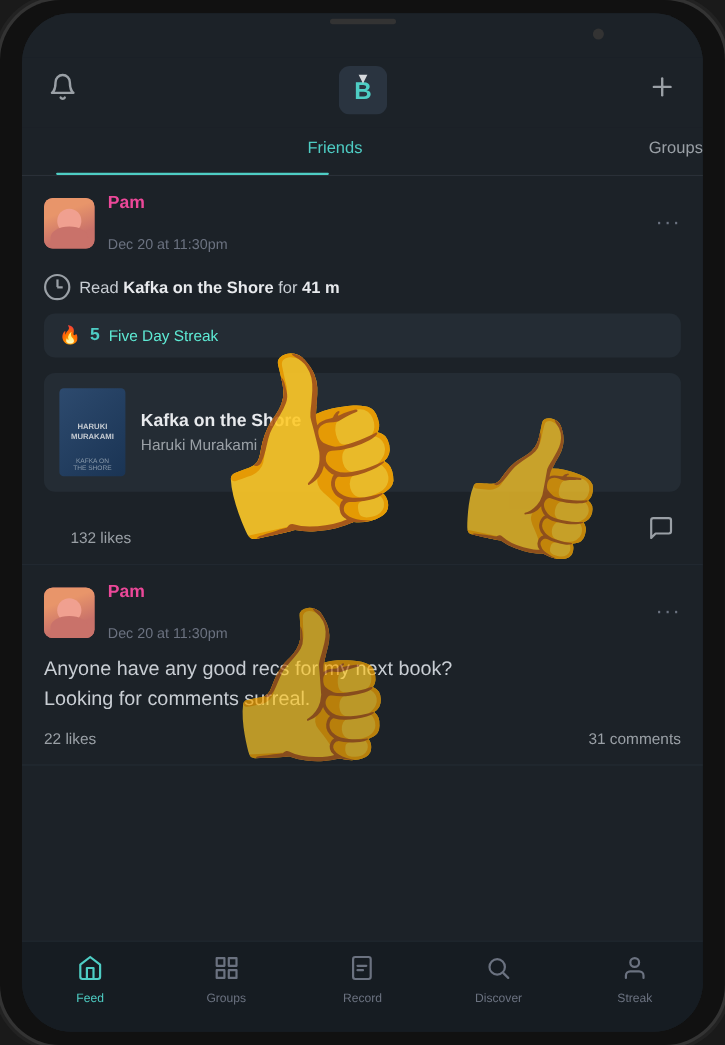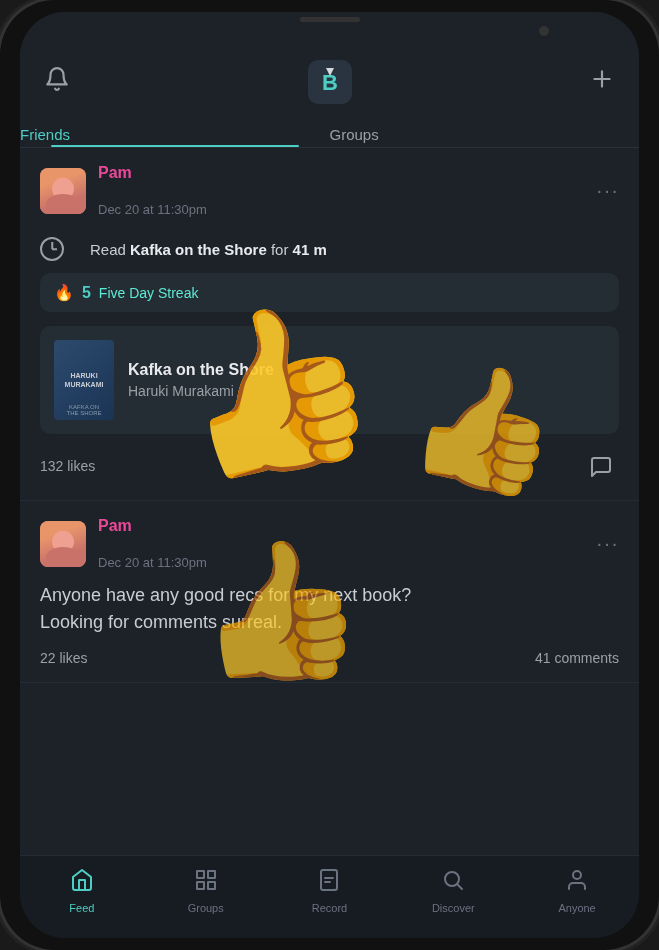--- a/index.html
+++ b/index.html
@@ -73,22 +73,22 @@
       color: #9aa0a6;
     }
     .tabs {
       display: flex;
       background: #1c2228;
       border-bottom: 1px solid #2a3038;
       flex-shrink: 0;
     }
     .tab {
       flex: 1;
-      text-align: left;
-      padding: 10px 0 4px;
+      text-align: right;
+      padding: 10px 0 16px;
       font-size: 15px;
       color: #9aa0a6;
       position: relative;
       cursor: pointer;
     }
     .tab.active {
       color: #4ecdc4;
     }
     .tab.active::after {
       content: '';
@@ -169,21 +169,21 @@
       margin-top: 20px;
     }
     .more-btn {
       color: #6b7280;
       font-size: 20px;
       letter-spacing: 1px;
     }
     .activity-row {
       display: flex;
       align-items: center;
-      gap: 26px;
+      gap: 8px;
       margin-bottom: 12px;
       margin-top: 20px;
     }
     .clock-icon {
       width: 24px;
       height: 24px;
       border: 2px solid #9aa0a6;
       border-radius: 50%;
       position: relative;
       flex-shrink: 0;
@@ -284,22 +284,23 @@
       font-weight: 600;
       color: #e8eaed;
       margin-bottom: 4px;
     }
     .book-info .book-author {
       font-size: 14px;
       color: #9aa0a6;
     }
     .post-actions {
       display: flex;
-      align-items: center;
+      align-items: flex-end;
       gap: 6px;
+      margin-left: 24px;
     }
     .likes-count {
       font-size: 14px;
       color: #9aa0a6;
       flex: 1;
     }
     .thumbs-overlay {
       position: absolute;
       top: 0; left: 0; right: 0;
       height: 650px;
@@ -500,21 +501,21 @@
           <div class="more-btn">···</div>
         </div>
 
         <div class="post-text">
           <span>Anyone have any good recs for my next book?</span><br>
           <span>Looking for comments surreal.</span>
         </div>
 
         <div class="post-stats">
           <span class="stat-item">22 likes</span>
-          <span class="stat-item">41 comments</span>
+          <span class="stat-item">31 comments</span>
         </div>
       </div>
 
       <div class="thumbs-overlay">
         <div class="thumb-large thumb-1">👍</div>
         <div class="thumb-large thumb-2">👍</div>
         <div class="thumb-large thumb-3">👍</div>
       </div>
 
     </div>
@@ -559,18 +560,18 @@
         </div>
         <span class="nav-label">Discover</span>
       </div>
       <div class="nav-item">
         <div class="nav-icon">
           <svg width="24" height="24" viewBox="0 0 24 24" fill="none" stroke="#6b7280" stroke-width="2" stroke-linecap="round" stroke-linejoin="round">
             <path d="M20 21v-2a4 4 0 0 0-4-4H8a4 4 0 0 0-4 4v2"></path>
             <circle cx="12" cy="7" r="4"></circle>
           </svg>
         </div>
-        <span class="nav-label">Anyone</span>
+        <span class="nav-label">Streak</span>
       </div>
     </div>
 
   </div>
 </div>
 
 </body></html>

